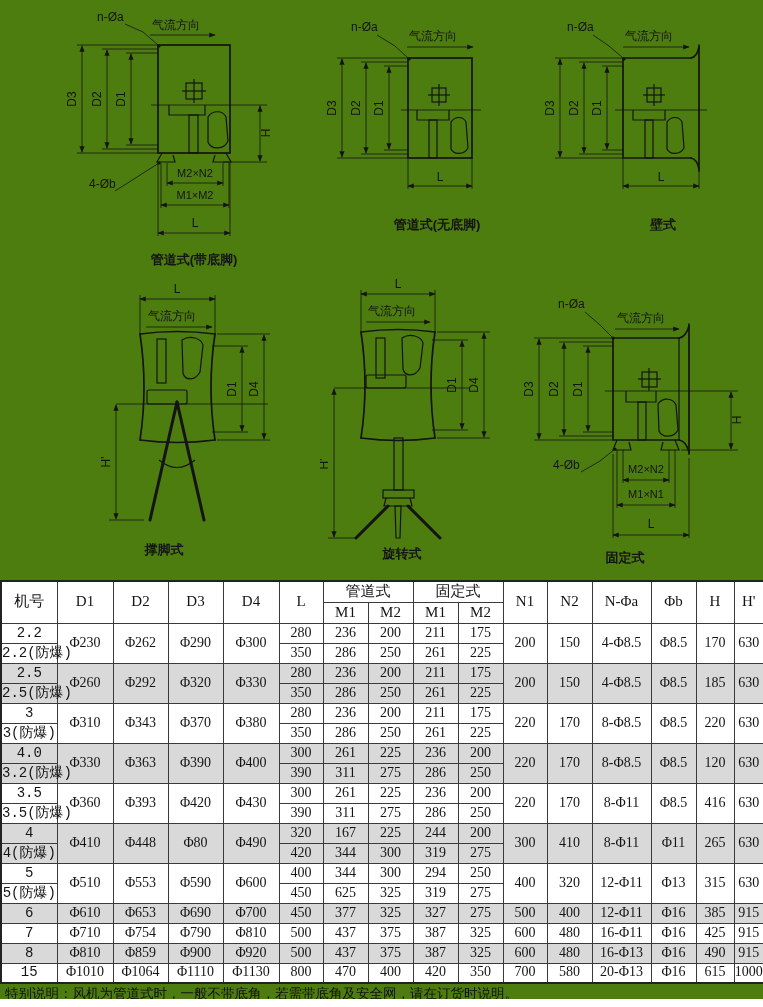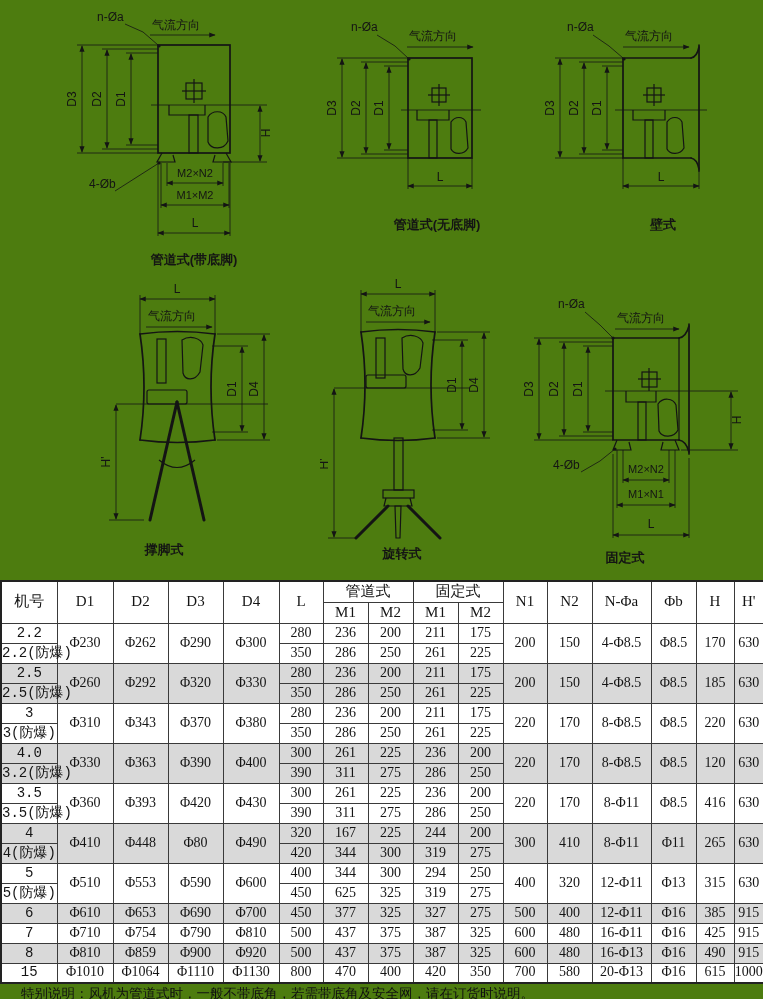--- a/index.html
+++ b/index.html
@@ -18,21 +18,21 @@
   #spec { position:absolute; left:0; top:580px; width:763px; border-collapse:collapse;
           table-layout:fixed; border:2px solid #222;
           font-family:"Liberation Serif","DejaVu Serif",serif; }
   #spec th, #spec td { border:1px solid #3a3a3a; text-align:center; vertical-align:middle;
           padding:0; height:20px; font-size:14px; font-weight:normal; line-height:1.05;
           overflow:visible; white-space:nowrap; background:#fff; }
   #spec thead th { height:21px; font-size:15px; }
   #spec tr.shaded td { background:#d9d9d9; }
   #spec td.lab { font-size:14px;font-family:Liberation Mono, monospace; }
   .note { position:absolute; left:5px; top:985px; font-size:13.5px; color:#111;
-          font-family:"Liberation Serif","DejaVu Serif",serif;margin-left:16px; }
+          font-family:"Liberation Serif","DejaVu Serif",serif; }
 </style>
 </head>
 <body>
 
 <div id="page">
 
   <svg class="dwg" style="left:55px;top:5px" width="250" height="268" viewBox="0 0 250 268">
     <defs>
         <marker id="ar1" viewBox="0 0 10 10" refX="9" refY="5" markerWidth="8" markerHeight="8" orient="auto-start-reverse">
           <path d="M0,1L10,5L0,9z" fill="#141414"></path>

